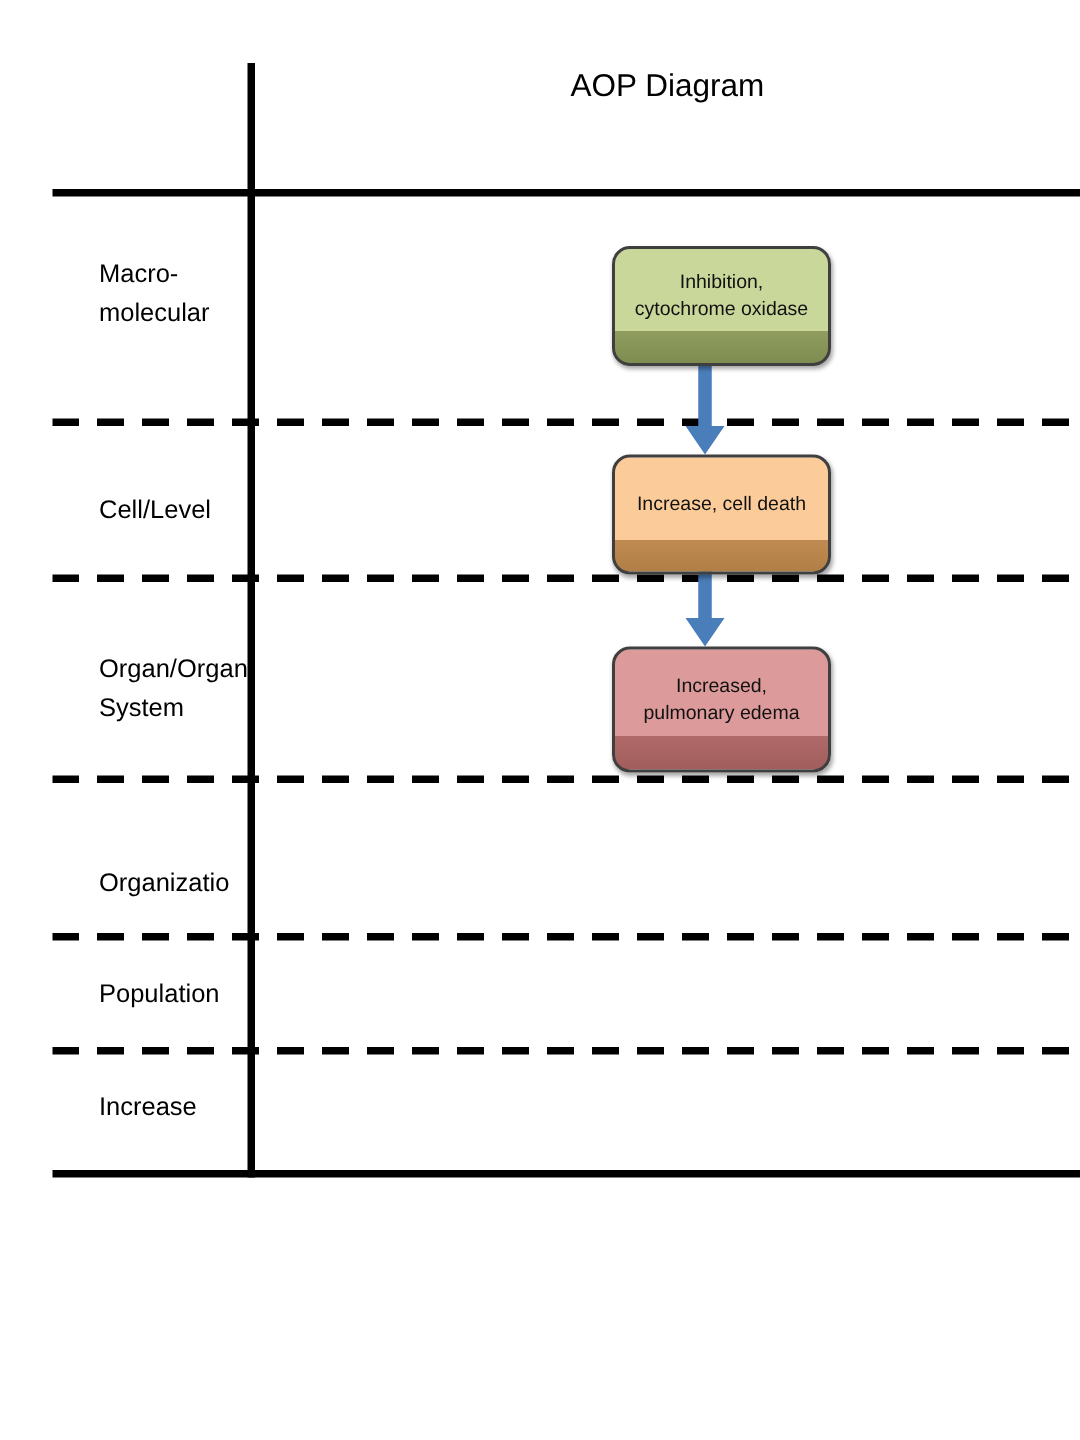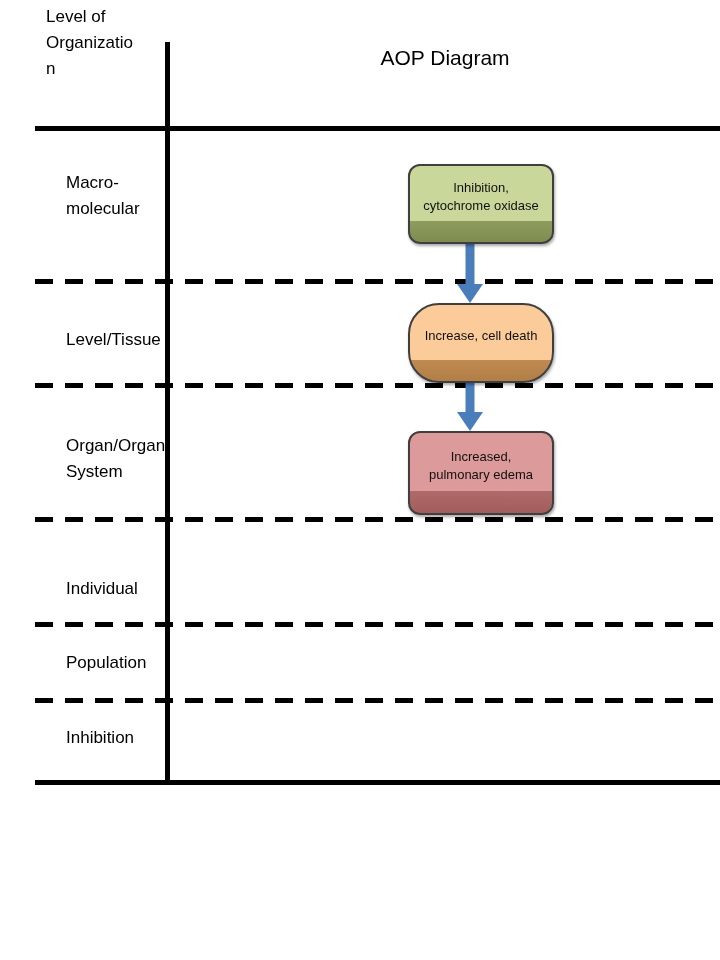--- a/index.html
+++ b/index.html
@@ -118,21 +118,20 @@
     background:
       linear-gradient(to bottom,
         #c9d79a 0%, #c9d79a 72%,
         #8f9c5e 72%, #7f8c51 100%);
   }
   .node-orange {
     background:
       linear-gradient(to bottom,
         #fbcc9a 0%, #fbcc9a 72%,
         #c08b52 72%, #b07e46 100%);
-    border-radius: 31px;
   }
   .node-pink {
     background:
       linear-gradient(to bottom,
         #dd9a9a 0%, #dd9a9a 72%,
         #b06a6a 72%, #a15c5c 100%);
   }
 
   
   .arrow {
@@ -156,48 +155,46 @@
     border-left: 13px solid transparent;
     border-right: 13px solid transparent;
     border-top: 19px solid #4a7ebb;
   }
 </style>
 </head>
 <body>
 
 <div id="canvas">
 
-  <div class="axis-header" style="white-space: pre-line;">Level of Organizatio
-n</div>
 
   <div class="chart-title">AOP Diagram</div>
 
   <div class="solid-h top"></div>
   <div class="solid-h bottom"></div>
   <div class="solid-v"></div>
 
   <div class="dash-h" style="top:279px"></div>
   <div class="dash-h" style="top:383px"></div>
   <div class="dash-h" style="top:517px"></div>
   <div class="dash-h" style="top:622px"></div>
   <div class="dash-h" style="top:698px"></div>
 
   <div class="row-label" style="top: 170px; white-space: pre-line;">Macro-
 molecular</div>
 
-  <div class="row-label" style="top: 327px; white-space: pre-line;">Level/Tissue</div>
+  <div class="row-label" style="top: 327px; white-space: pre-line;">Cell/Level</div>
 
   <div class="row-label" style="top: 433px; white-space: pre-line;">Organ/Organ
 System</div>
 
-  <div class="row-label" style="top: 576px; white-space: pre-line;">Individual</div>
+  <div class="row-label" style="top: 576px; white-space: pre-line;">Organizatio</div>
 
   <div class="row-label" style="top: 650px; white-space: pre-line;">Population</div>
 
-  <div class="row-label" style="top: 725px; white-space: pre-line;">Inhibition</div>
+  <div class="row-label" style="top: 725px; white-space: pre-line;">Increase</div>
 
   <div class="arrow" style="left:448px; top:243px; width:44px; height:60px">
     <div class="shaft" style="height:42px"></div>
     <div class="head"></div>
   </div>
 
   <div class="arrow" style="left:448px; top:381px; width:44px; height:50px">
     <div class="shaft" style="height:32px"></div>
     <div class="head"></div>
   </div>

